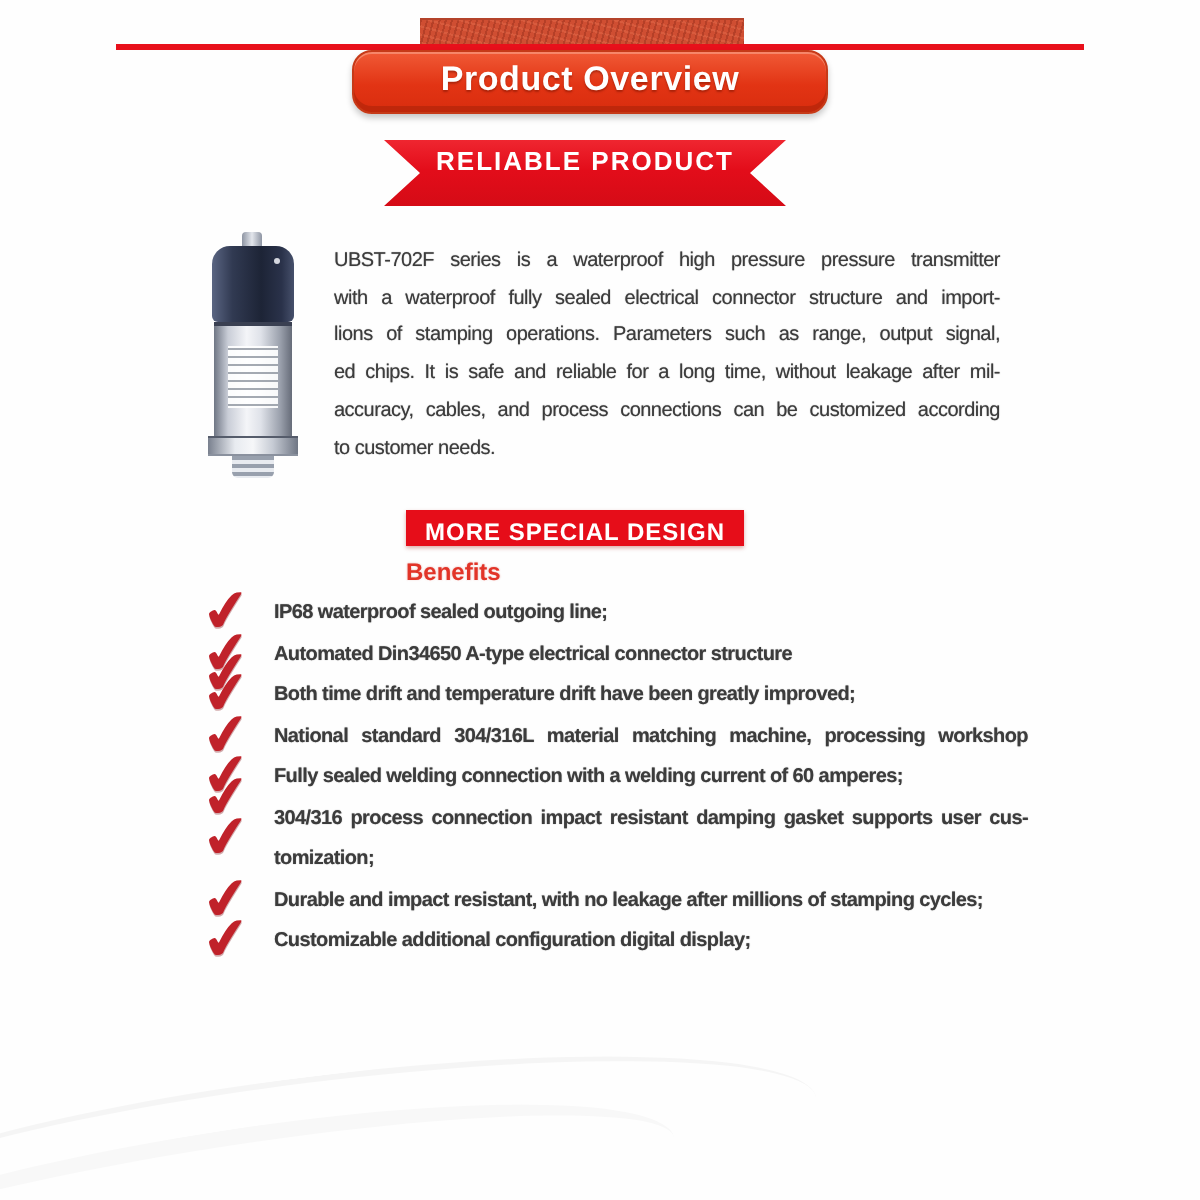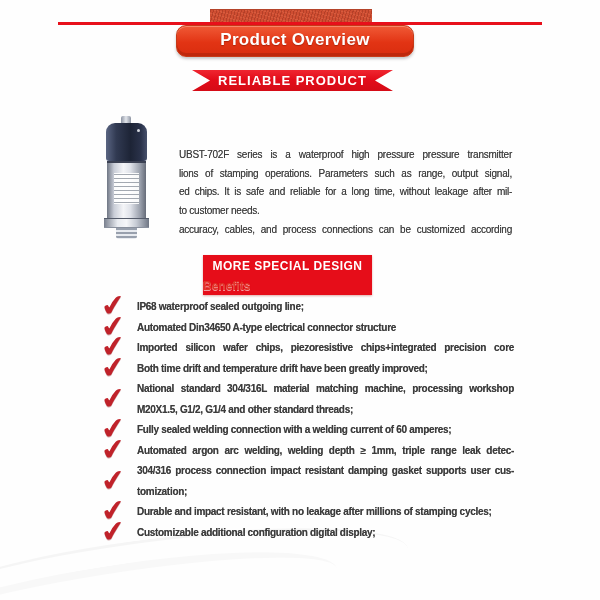--- a/index.html
+++ b/index.html
@@ -19,21 +19,21 @@
   }
   .overview-btn{
     position:absolute;left:176px;top:25px;width:236px;height:30px;z-index:3;
     background:linear-gradient(180deg,#f05a36 0%,#e23414 55%,#d92d0e 100%);
     border:1px solid #c63a18;border-radius:10px;
     box-shadow:0 2px 3px rgba(0,0,0,.22), inset 0 -3px 0 rgba(150,30,5,.40), inset 0 1px 0 rgba(255,190,170,.45);
     color:#fff;font-size:17px;font-weight:bold;letter-spacing:.3px;
     text-align:center;line-height:28px;text-shadow:0 1px 1px rgba(120,20,0,.5);
   }
   .ribbon{
-    position:absolute;left:192px;top:70px;width:201px;height:21px;z-index:2;
+    position:absolute;left:192px;top:70px;width:201px;height:33px;z-index:2;
     background:linear-gradient(180deg,#ef2630 0%,#e30d1a 45%,#d50b16 100%);
     clip-path:polygon(0 0,100% 0,calc(100% - 18px) 50%,100% 100%,0 100%,18px 50%);
     color:#fff;font-size:13px;font-weight:bold;letter-spacing:1px;
     text-align:center;line-height:21px;
   }
   
   .device{position:absolute;left:100px;top:112px;width:54px;height:130px;}
   .device .nub{position:absolute;left:21px;top:4px;width:10px;height:8px;border-radius:2px 2px 0 0;
     background:linear-gradient(90deg,#8e95a3,#e3e6ec 50%,#8e95a3);}
   .device .cap{position:absolute;left:6px;top:11px;width:41px;height:38px;border-radius:9px 9px 3px 3px;
@@ -43,29 +43,29 @@
     border-top:2px solid #3a4052;box-sizing:border-box;
     background:linear-gradient(90deg,#6f7684,#c9cdd7 18%,#f4f5f8 42%,#dfe2e9 60%,#9aa0ac 85%,#666c79);}
   .device .label{position:absolute;left:5px;top:7px;width:29px;height:37px;background:rgba(255,255,255,.92);
     background-image:repeating-linear-gradient(180deg,rgba(90,100,115,.55) 0 1px,rgba(0,0,0,0) 1px 4px);
     background-clip:content-box;padding:3px 2px;box-sizing:border-box;}
   .device .hex{position:absolute;left:4px;top:106px;width:45px;height:10px;box-sizing:border-box;
     border-top:1px solid #555c6b;border-bottom:1px solid #8a919e;
     background:linear-gradient(90deg,#79808e,#e8ebf0 30%,#f6f7f9 50%,#c6cbd4 72%,#6f7684);}
   .device .thread{position:absolute;left:16px;top:116px;width:21px;height:11px;border-radius:0 0 3px 3px;
     background:repeating-linear-gradient(180deg,#98a0ad 0 2px,#e8ebf0 2px 4px);}
-  .description{position:absolute;left:179px;top:122px;width:333px;margin-top:24px;}
+  .description{position:absolute;left:167px;top:122px;width:333px;}
   .dline{
     font-size:10px;line-height:18.7px;letter-spacing:-0.25px;color:#3c3c3c;
     text-shadow:0 0 .5px rgba(56,56,56,.65);
   }
   .fill{text-align:justify;text-align-last:justify;}
   
   .design-banner{
-    position:absolute;left:203px;top:255px;width:169px;height:40px;background:#e60d19;
+    position:absolute;left:203px;top:255px;width:169px;height:18px;background:#e60d19;
     color:#fff;font-size:12px;font-weight:bold;letter-spacing:.5px;
     text-align:center;line-height:22px;box-shadow:0 1px 2px rgba(160,20,10,.35);
   }
   .benefits-title{
     position:absolute;left:203px;top:279px;width:169px;text-align:left;
     font-size:12px;font-weight:bold;color:#e23428;
     text-shadow:0 1px 0 rgba(255,255,255,.6),0 0 1px rgba(190,30,20,.45);
   }
   .benefits{position:absolute;left:100px;top:297px;width:414px;}
   .benefit{display:flex;align-items:stretch;}
@@ -103,24 +103,25 @@
     </div>
     <div class="body">
       <div class="label"></div>
     </div>
     <div class="hex"></div>
     <div class="thread"></div>
   </div>
 
   <div class="description">
     <div class="dline fill">UBST-702F series is a waterproof high pressure pressure transmitter</div>
+    <div class="dline fill">with a waterproof fully sealed electrical connector structure and import-</div>
     <div class="dline fill">lions of stamping operations. Parameters such as range, output signal,</div>
     <div class="dline fill">ed chips. It is safe and reliable for a long time, without leakage after mil-</div>
+    <div class="dline fill">accuracy, cables, and process connections can be customized according</div>
     <div class="dline">to customer needs.</div>
-    <div class="dline fill">accuracy, cables, and process connections can be customized according</div>
   </div>
 
   <div class="design-banner">MORE SPECIAL DESIGN</div>
   <div class="benefits-title">Benefits</div>
 
   <div class="benefits">
 
     <div class="benefit">
       <div class="check-col">
           <span class="check">✔</span>
@@ -137,58 +138,55 @@
       <div class="btext">
         <div class="bline">Automated Din34650 A-type electrical connector structure</div>
       </div>
     </div>
 
     <div class="benefit">
       <div class="check-col">
           <span class="check">✔</span>
         </div>
       <div class="btext">
-        <div class="bline fill">Imported silicon wafer chips, piezoresistive chips+integrated precision core</div>
       </div>
     </div>
 
     <div class="benefit">
       <div class="check-col">
           <span class="check">✔</span>
         </div>
       <div class="btext">
         <div class="bline">Both time drift and temperature drift have been greatly improved;</div>
       </div>
     </div>
 
     <div class="benefit">
       <div class="check-col">
           <span class="check">✔</span>
         </div>
       <div class="btext">
         <div class="bline fill">National standard 304/316L material matching machine, processing workshop</div>
-        <div class="bline">M20X1.5, G1/2, G1/4 and other standard threads;</div>
       </div>
     </div>
 
     <div class="benefit">
       <div class="check-col">
           <span class="check">✔</span>
         </div>
       <div class="btext">
         <div class="bline">Fully sealed welding connection with a welding current of 60 amperes;</div>
       </div>
     </div>
 
     <div class="benefit">
       <div class="check-col">
           <span class="check">✔</span>
         </div>
       <div class="btext">
-        <div class="bline fill">Automated argon arc welding, welding depth ≥ 1mm, triple range leak detec-</div>
       </div>
     </div>
 
     <div class="benefit">
       <div class="check-col">
           <span class="check">✔</span>
         </div>
       <div class="btext">
         <div class="bline fill">304/316 process connection impact resistant damping gasket supports user cus-</div>
         <div class="bline">tomization;</div>

